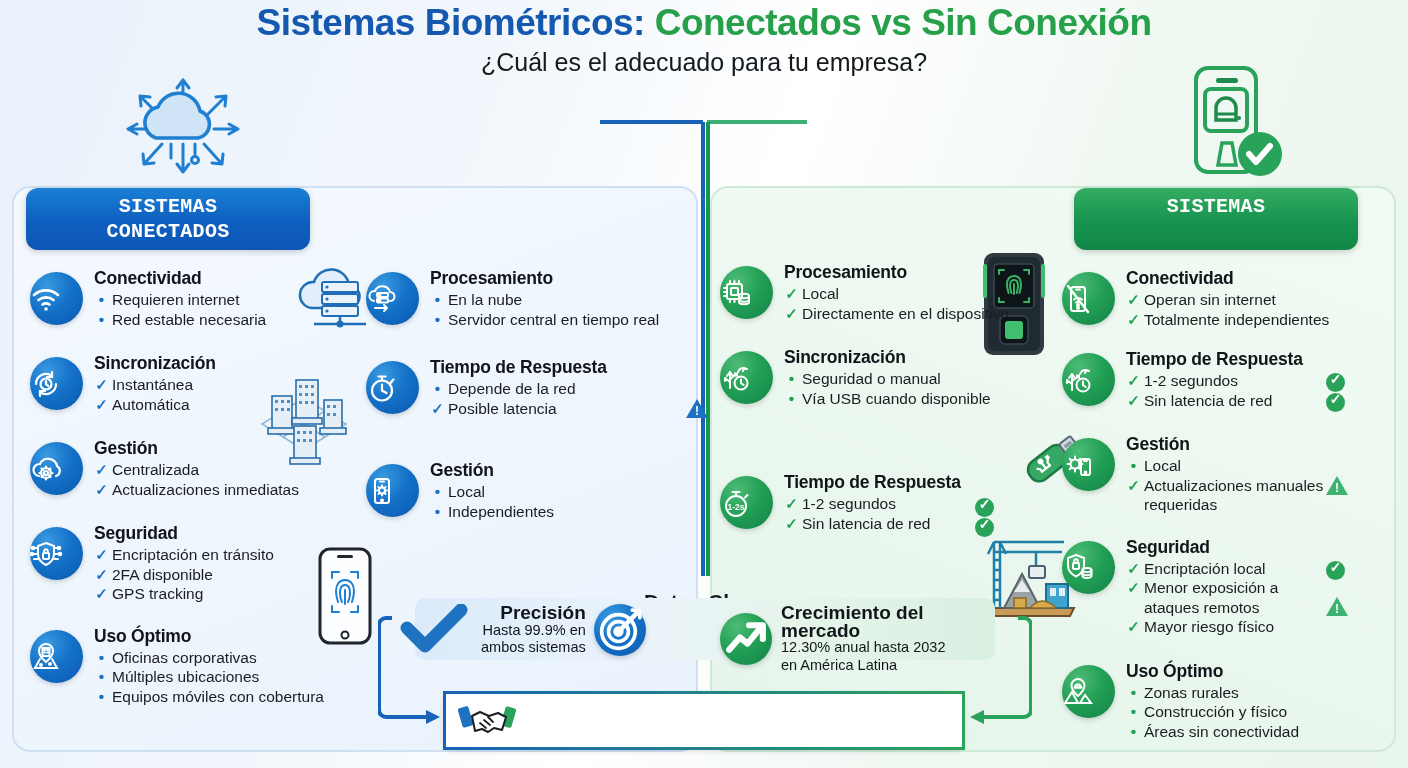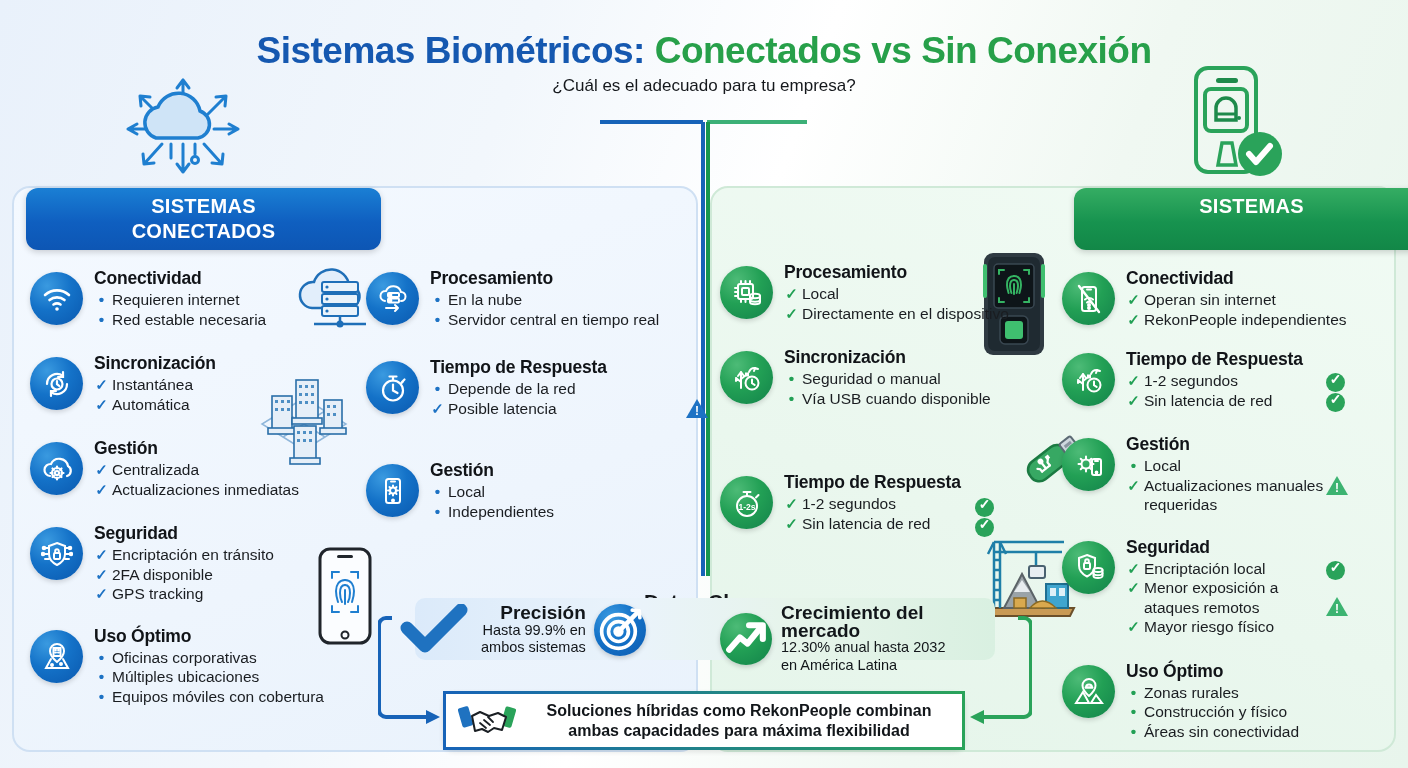--- a/index.html
+++ b/index.html
@@ -6,31 +6,31 @@
   html, body { width: 1408px; height: 768px; overflow: hidden; }
   body {
     font-family: "Liberation Sans", sans-serif;
     background: linear-gradient(110deg, #e9f1fb 0%, #f2f7fc 32%, #ffffff 50%, #f0f8f2 70%, #e8f5ec 100%);
     position: relative;
   }
 
   
   #title-row {
     text-align: center;
-    padding-top: 30px;
+    padding-top: 2px;
     font-size: 37px;
     font-weight: bold;
     letter-spacing: -0.5px;
     white-space: nowrap;
   }
   .t-blue { color: #1558b0; }
   .t-green { color: #27a04a; }
   #subtitle {
     text-align: center;
-    font-size: 17px;
+    font-size: 25px;
     color: #15181c;
     margin-top: 4px;
     font-weight: 500;
   }
 
   
   #cloud-deco { position: absolute; left: 118px; top: 72px; width: 130px; height: 110px; }
   #device-deco { position: absolute; left: 1178px; top: 62px; width: 110px; height: 120px; }
 
   
@@ -51,31 +51,32 @@
   }
   #panel-offline {
     left: 710px;
     background: linear-gradient(200deg, #f1fbf4 0%, #eaf7ee 60%, #e5f5ea 100%);
     border: 2px solid #cfe9d7;
   }
 
   .panel-header {
     position: absolute;
     top: 0px;
-    width: 355px;
+    width: 284px;
     height: 62px;
     border-radius: 12px;
     color: #fff;
     font-size: 20px;
     font-weight: bold;
     line-height: 25px;
     text-align: center;
     padding-top: 6px;
     letter-spacing: 0.3px;
     box-shadow: 0 2px 6px rgba(0,0,0,0.18);
+    font-family: Liberation Mono, monospace;
   }
   #header-connected {
     left: 12px;
     background: linear-gradient(180deg, #1a7fd4 0%, #0f5fc0 55%, #0d56b4 100%);
   }
   #header-offline {
     left: 362px;
     background: linear-gradient(180deg, #35ad63 0%, #17934f 55%, #128747 100%);
   }
 
@@ -83,21 +84,21 @@
   .col { position: absolute; top: 78px; width: 330px; }
   #col-a { left: 16px; }
   #col-b { left: 352px; }
   #col-c { left: 8px; }
   #col-d { left: 350px; }
 
   .feature { position: relative; display: flex; margin-bottom: 6px; }
   .fi {
     flex: 0 0 auto; width: 53px; height: 53px; border-radius: 50%;
     margin-right: 11px; margin-top: 6px;
-    display: flex; align-items: center; justify-content: center;
+    display: flex; align-items: center; justify-content: flex-start;
     box-shadow: 0 2px 5px rgba(0,0,0,0.16);
   }
   .fi.blue { background: radial-gradient(circle at 32% 26%, #3a9ae0 0%, #1472c8 45%, #0a58ae 100%); }
   .fi.green { background: radial-gradient(circle at 32% 26%, #4dbb77 0%, #22a055 45%, #13824a 100%); }
   .fi svg { width: 32px; height: 32px; }
 
   .fbody { flex: 1 1 auto; min-width: 0; padding-top: 2px; }
   .ftitle { font-size: 17.5px; font-weight: bold; color: #111418; margin-bottom: 1px; letter-spacing: -0.2px; }
   .flist { list-style: none; }
   .flist li {
@@ -663,21 +664,21 @@
       </div>
       <div class="fbody">
         <div class="ftitle">Conectividad</div>
         <ul class="flist">
           <li>
               <span class="mk chkg">✓</span>
               <span>Operan sin internet</span>
             </li>
           <li>
               <span class="mk chkg">✓</span>
-              <span>RekonPeople independientes</span>
+              <span>Totalmente independientes</span>
             </li>
         </ul>
       </div>
     </div>
 
     <div class="feature" style="margin-top:18px">
       <div class="fi green">
         <svg viewBox="0 0 32 32" fill="none" stroke="#fff" stroke-width="2" stroke-linecap="round">
           <path d="M10 26 V10 M10 10 l-3 4 M10 10 l3 4"></path>
           <path d="M10 20 l-5 -4 M5 16 l0 3"></path>
@@ -843,17 +844,13 @@
   </div>
 </div>
 
 <div id="hybrid-box">
   <svg style="margin-left:12px;width:58px;height:44px;flex:0 0 auto" viewBox="0 0 58 44">
     <rect x="2" y="8" width="11" height="20" rx="2" fill="#1f72c0" transform="rotate(-16 7 18)"></rect>
     <rect x="45" y="8" width="11" height="20" rx="2" fill="#2aa35a" transform="rotate(16 50 18)"></rect>
     <path d="M14 17 l8 -4 l9 4 l9 -3 l8 4 l-4 13 l-8 -2 l-6 4 l-6 -3 l-7 2 z" fill="#fff" stroke="#1a1f24" stroke-width="2" stroke-linejoin="round"></path>
     <path d="M22 24 l6 5 M26 21 l6 5 M30 18 l5 5" stroke="#1a1f24" stroke-width="1.8" stroke-linecap="round"></path>
   </svg>
-  <div id="hybrid-text">
-    <span>Soluciones híbridas como RekonPeople combinan</span><br>
-    <span>ambas capacidades para máxima flexibilidad</span>
-  </div>
 </div>
 
 </body></html>

